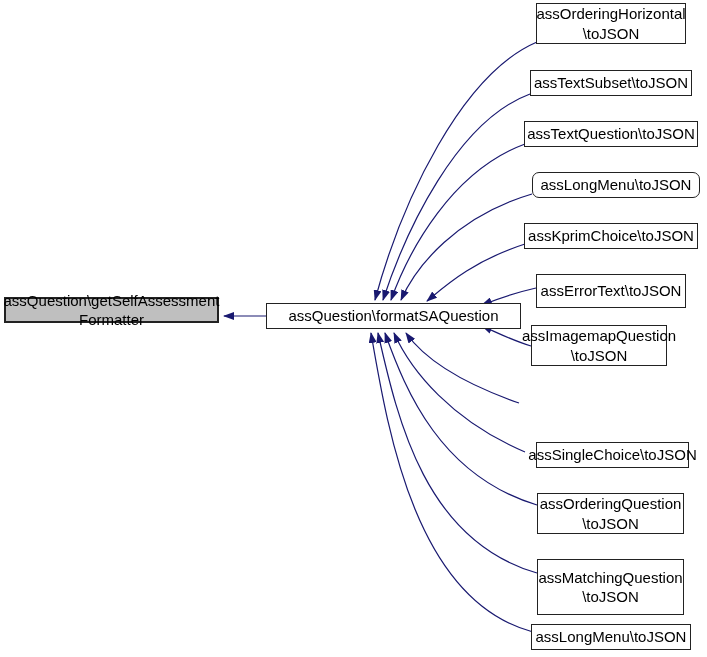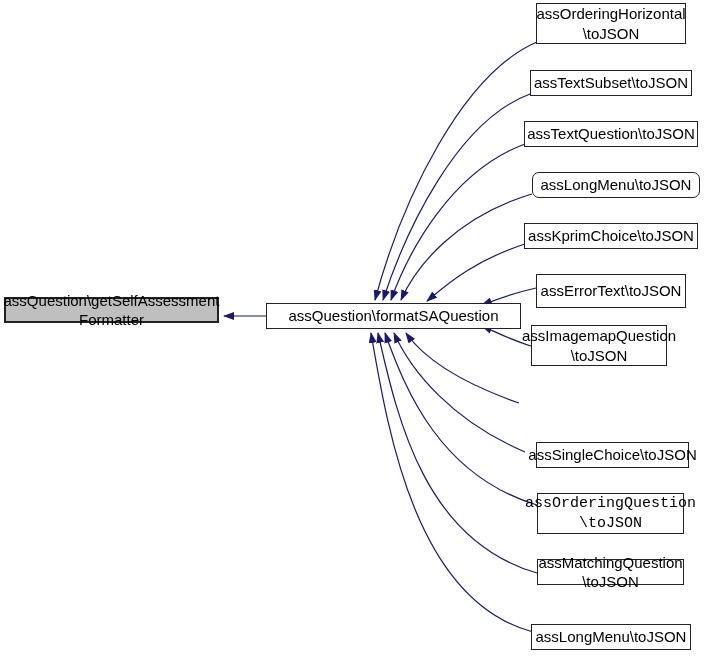--- a/index.html
+++ b/index.html
@@ -102,21 +102,21 @@
   <div class="node" style="left:524px;top:223px;width:174px;height:26px;">assKprimChoice\toJSON</div>
 
   <div class="node" style="left:536px;top:274px;width:150px;height:34px;">assErrorText\toJSON</div>
 
   <div class="node" style="left:531px;top:325px;width:136px;height:41px;">assImagemapQuestion
 \toJSON</div>
 
 
   <div class="node" style="left:524px;top:442px;width:153px;height:26px;margin-left:12px;">assSingleChoice\toJSON</div>
 
-  <div class="node" style="left:537px;top:493px;width:147px;height:41px;font-family:Liberation Mono, monospace;">assOrderingQuestion
+  <div class="node" style="left:537px;top:493px;width:147px;height:41px;">assOrderingQuestion
 \toJSON</div>
 
-  <div class="node" style="left:537px;top:559px;width:147px;height:26px;">assMatchingQuestion
+  <div class="node" style="left:537px;top:559px;width:147px;height:56px;">assMatchingQuestion
 \toJSON</div>
 
   <div class="node" style="left:531px;top:624px;width:160px;height:26px;">assLongMenu\toJSON</div>
 
 </div>
 
 </body></html>

